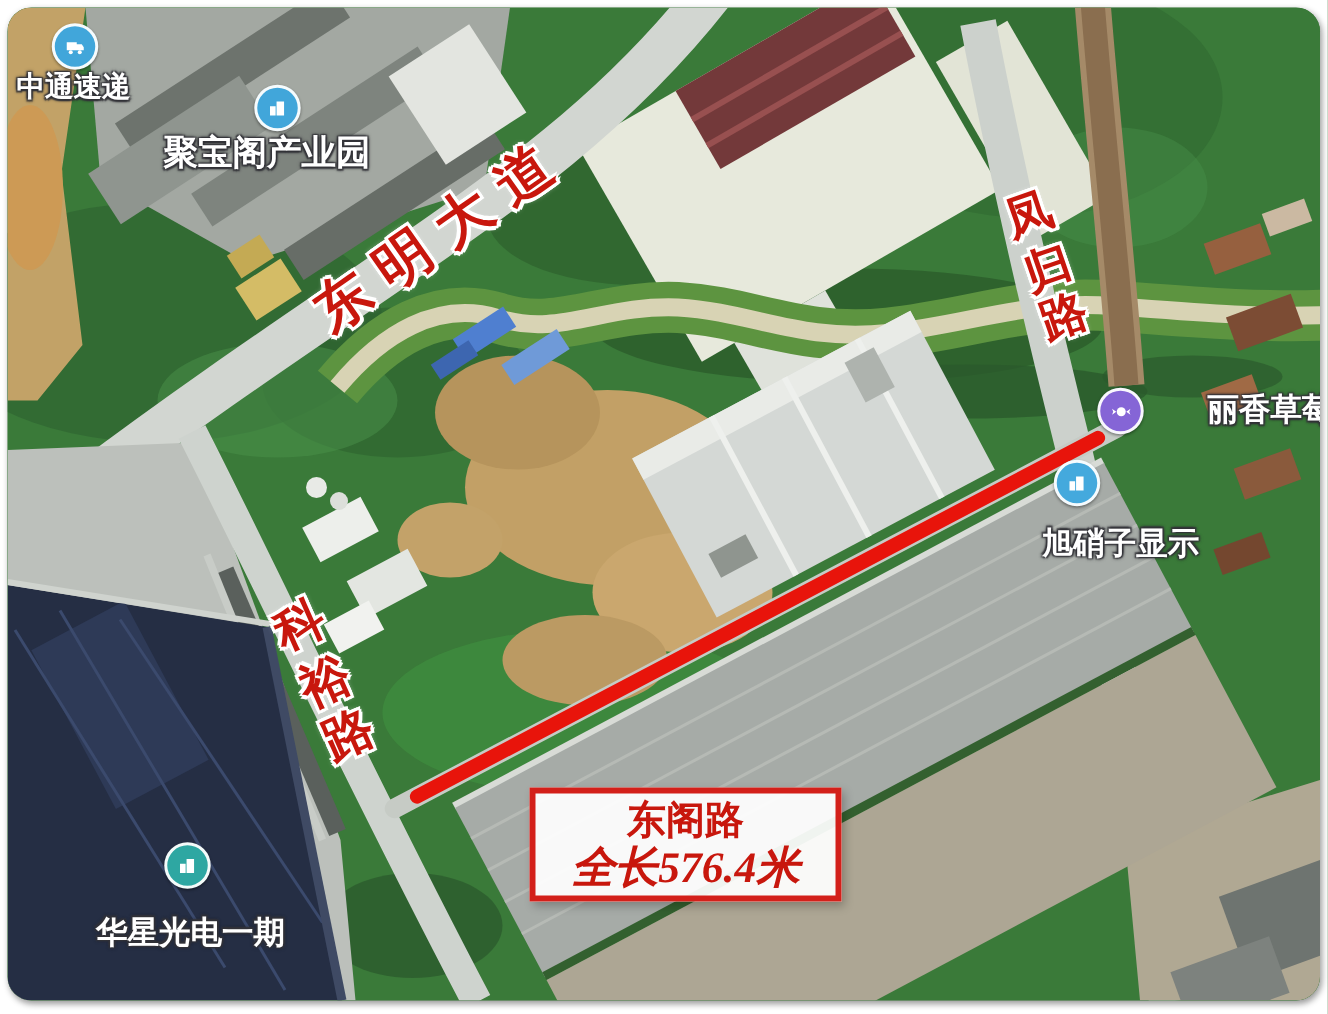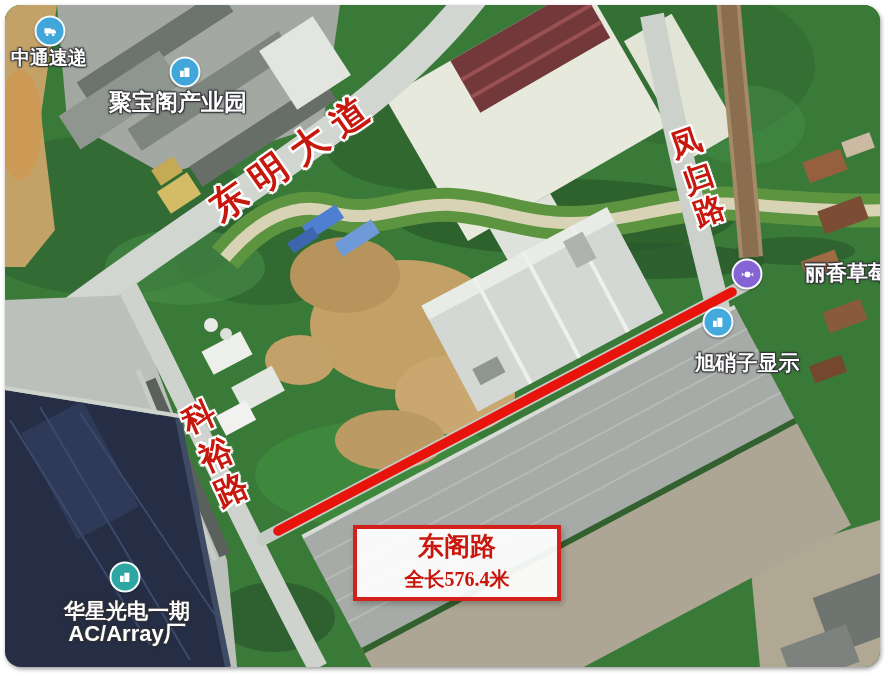--- a/index.html
+++ b/index.html
@@ -21,21 +21,21 @@
   .road-label{font-family:"Liberation Serif","DejaVu Serif",serif;font-weight:700;
     text-shadow:-2px -2px 0 #fff,2px -2px 0 #fff,-2px 2px 0 #fff,2px 2px 0 #fff,
       -2px 0 0 #fff,2px 0 0 #fff,0 -2px 0 #fff,0 2px 0 #fff,0 0 4px #fff;}
   .road-v{writing-mode:vertical-rl;text-orientation:upright;}
   
   .hl-box{box-sizing:border-box;width:208px;height:76px;border:4px solid #d3201a;
     background:rgba(255,255,255,.93);text-align:center;
     font-family:"Liberation Serif","DejaVu Serif",serif;font-weight:700;
     box-shadow:2px 3px 6px rgba(0,0,0,.25);}
   .hl-line1{font-size:26px;line-height:31px;margin-top:2px;}
-  .hl-line2{font-size:20px;line-height:35px;}
+  .hl-line2{font-size:29px;line-height:35px;font-style:italic;}
 </style>
 </head>
 <body>
 
 <div class="map">
 
   <svg width="875" height="662" viewBox="0 0 875 662">
     <rect x="0" y="0" width="875" height="662" fill="#3a7a39"></rect>
 
     <g>
@@ -193,21 +193,20 @@
     <div>旭硝子显示</div>
   </div>
 
   <div class="ov ctr poi-icon" style="left: 120px; top: 572px; background-color: rgb(46, 167, 162);">
     <svg width="15" height="15" viewBox="0 0 24 24" fill="#fff">
         <path d="M4 20V10h6v10z M11 20V5h8v15z"></path>
       </svg>
   </div>
   <div class="ov ctr poi-label" style="left:122px;top:617px;font-size:21px;line-height:23px;">
     <div>华星光电一期</div>
-    <div style="font-size:22px;">AC/Array厂</div>
   </div>
 
   <div class="ov road-label" style="left: 289px; top: 151px; font-size: 37px; letter-spacing: 12px; transform: translate(-50%, -50%) rotate(-35deg); color: rgb(200, 23, 13);">东明大道</div>
   <div class="ov road-label road-v" style="left: 685px; top: 151px; font-size: 31px; letter-spacing: 35px; transform: translate(-50%, -50%) rotate(-19deg); color: rgb(200, 23, 13);">凤归路</div>
   <div class="ov road-label road-v" style="left: 200px; top: 427px; font-size: 33px; letter-spacing: 40px; transform: translate(-50%, -50%) rotate(-24deg); color: rgb(200, 23, 13);">科裕路</div>
 
   <div class="ov hl-box" style="left: 320px; top: 520px; border-color: rgb(211, 32, 26); margin-left: 28px;">
     <div class="hl-line1" style="color: rgb(200, 23, 13);">东阁路</div>
     <div class="hl-line2" style="color: rgb(200, 23, 13);">全长576.4米</div>
   </div>

